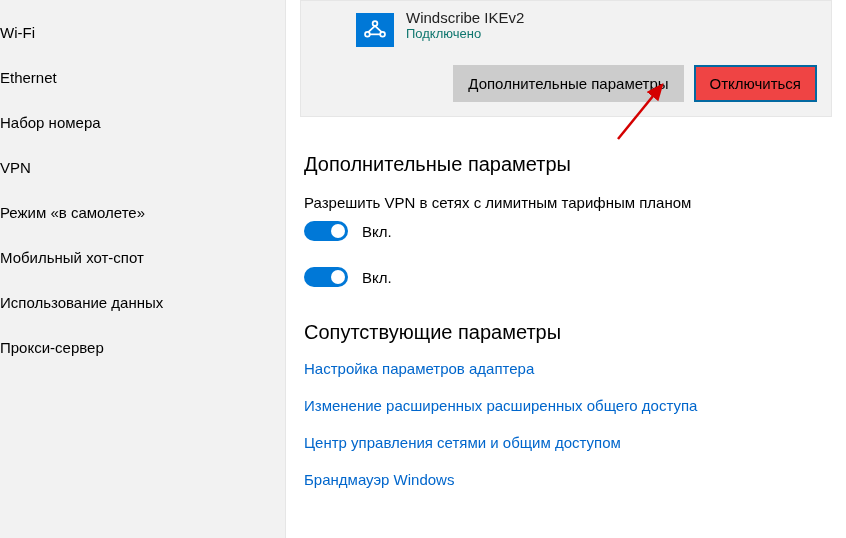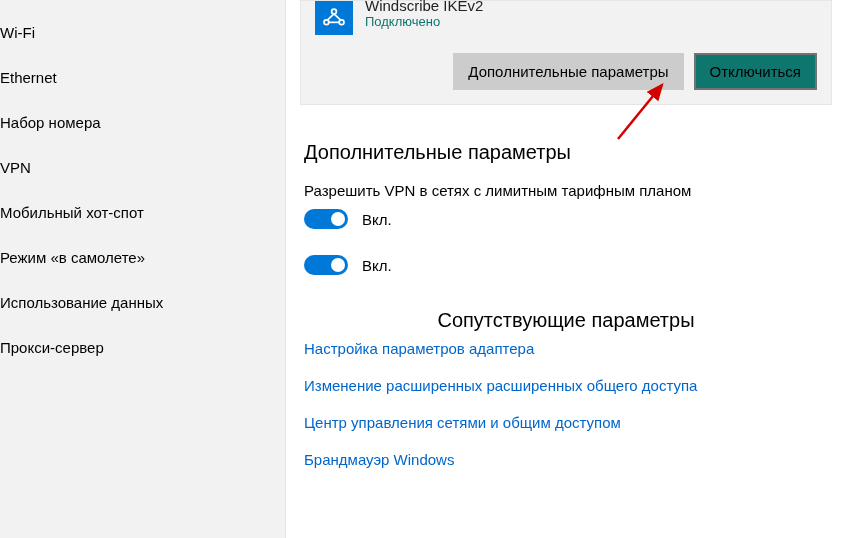--- a/index.html
+++ b/index.html
@@ -35,21 +35,22 @@
   .vpn-card {
     margin: 0 14px 0 14px;
     background: #f2f2f2;
     border: 1px solid #e6e6e6;
     padding: 0 14px 14px 14px;
   }
   .vpn-head {
     display: flex;
     align-items: flex-start;
     gap: 12px;
-    padding-top: 0;
+    padding-top: 12px;
+    margin-left: 41px;
   }
   .vpn-icon {
     width: 38px;
     height: 34px;
     background: #0078d7;
     display: flex;
     align-items: center;
     justify-content: center;
     color: #fff;
   }
@@ -77,22 +78,22 @@
     cursor: pointer;
     color: #000;
     font-family: inherit;
   }
   .btn.secondary {
     background: #ccc;
     border: 1px solid #ccc;
     min-width: 215px;
   }
   .btn.primary {
-    background: #0f766e;
-    border: 2px solid #737373;
+    background: #ef4444;
+    border: 2px solid #0369a1;
     min-width: 120px;
   }
   .section {
     padding: 0 18px;
     margin-top: 36px;
   }
   .section h2 {
     font-size: 20px;
     font-weight: 400;
     margin-bottom: 18px;
@@ -128,22 +129,21 @@
     background: #fff;
   }
   .toggle-text { font-size: 15px; text-align: center; }
   .links {
     padding: 0 18px;
     margin-top: 34px;
   }
   .links h2 {
     font-size: 20px;
     font-weight: 400;
-    margin-bottom: 8px;
-    text-align: center;
+    margin-bottom: 16px;
   }
   .link {
     display: block;
     color: #0066cc;
     text-decoration: none;
     font-size: 15px;
     margin-bottom: 20px;
     cursor: pointer;
   }
   .arrow-annot {
@@ -152,22 +152,22 @@
   }
 </style>
 </head>
 <body>
 
 <nav class="sidebar">
   <div class="sidebar-item"><span>Wi-Fi</span></div>
   <div class="sidebar-item"><span>Ethernet</span></div>
   <div class="sidebar-item"><span>Набор номера</span></div>
   <div class="sidebar-item"><span>VPN</span></div>
+  <div class="sidebar-item"><span>Режим «в самолете»</span></div>
   <div class="sidebar-item"><span>Мобильный хот-спот</span></div>
-  <div class="sidebar-item"><span>Режим «в самолете»</span></div>
   <div class="sidebar-item"><span>Использование данных</span></div>
   <div class="sidebar-item"><span>Прокси-сервер</span></div>
 </nav>
 
 <main class="main">
 
   <div class="vpn-card">
     <div class="vpn-head">
       <div class="vpn-icon">
         <svg width="26" height="26" viewBox="0 0 24 24" fill="none" stroke="#fff" stroke-width="1.6">

